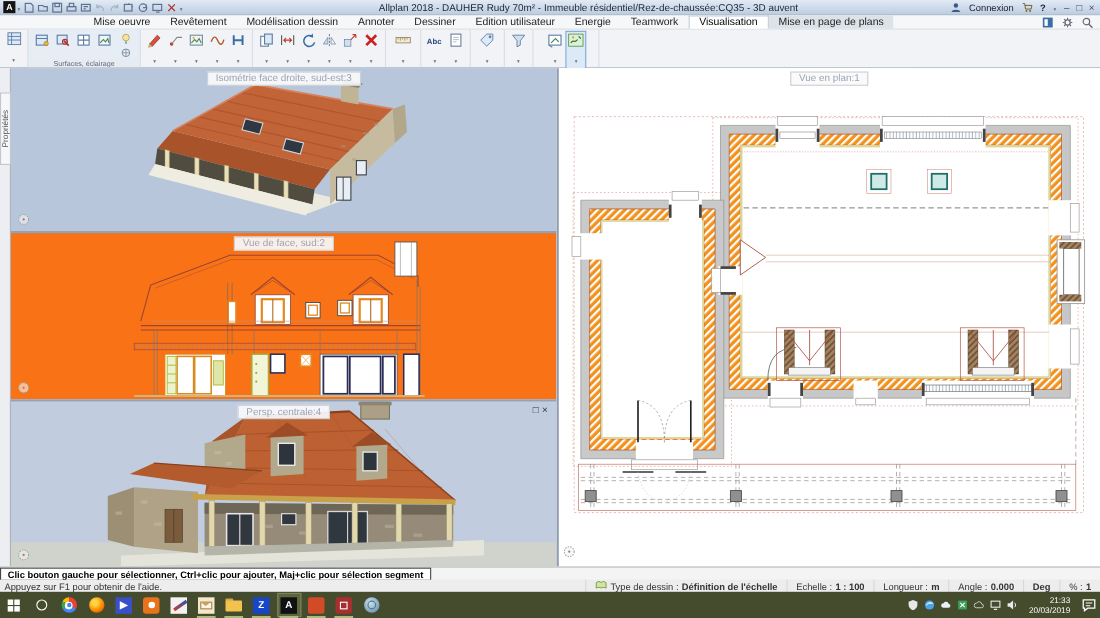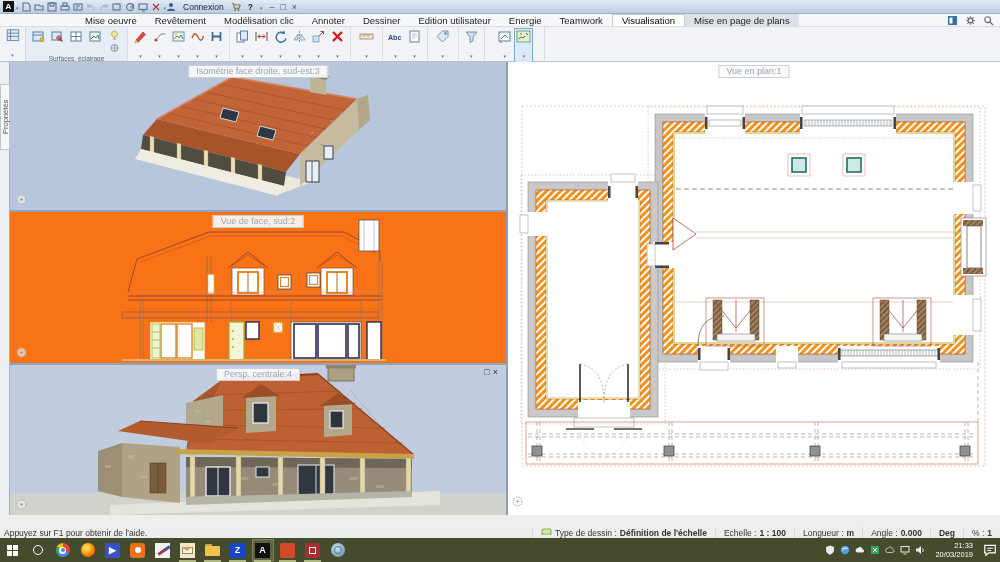--- a/index.html
+++ b/index.html
@@ -182,20 +182,21 @@
             <path d="M4,9 h3"></path>
           </svg>
         </span>
       <span class="qi">
           <svg viewBox="0 0 10 10">
             <path d="M2,2 L8,8 M8,2 L2,8" stroke="#b03030"></path>
           </svg>
         </span>
       <span class="car"></span>
     </div>
+    <div class="title">Allplan 2018 - DAUHER Rudy 70m² - Immeuble résidentiel/Rez-de-chaussée:CQ35 - 3D auvent</div>
     <div class="tbr">
       <svg viewBox="0 0 10 10">
           <circle cx="5" cy="3" r="2" fill="#3a5a8a"></circle>
           <path d="M1,9 C1,6 9,6 9,9 Z" fill="#3a5a8a"></path>
         </svg>
       <span>Connexion</span>
       <svg viewBox="0 0 12 11">
           <path d="M1,1 H3 L4,7 H10 L11,3 H3.5" stroke="#6a5a20" fill="none"></path>
           <circle cx="5" cy="9" r="1" fill="#6a5a20"></circle>
           <circle cx="9" cy="9" r="1" fill="#6a5a20"></circle>
@@ -207,21 +208,21 @@
         <span>□</span>
         <span>×</span>
       </span>
     </div>
   </div>
 
   <div class="tabrow">
     <div class="tabs">
       <span class="tab">Mise oeuvre</span>
       <span class="tab">Revêtement</span>
-      <span class="tab">Modélisation clic</span>
+      <span class="tab">Modélisation dessin</span>
       <span class="tab">Annoter</span>
       <span class="tab">Dessiner</span>
       <span class="tab">Edition utilisateur</span>
       <span class="tab">Energie</span>
       <span class="tab">Teamwork</span>
       <span class="tab active">Visualisation</span>
       <span class="tab last">Mise en page de plans</span>
     </div>
     <div class="tabrow-right">
       <span class="tri">
@@ -790,20 +791,23 @@
             <rect x="452" y="384" width="10" height="10"></rect>
         </g>
       </svg>
       <svg class="compass" style="left:4px;bottom:8px" viewBox="0 0 11 11">
           <circle cx="5.5" cy="5.5" r="4.5" fill="#f3f3f3" fill-opacity=".6" stroke="#9aa" stroke-dasharray="1.3,1.1"></circle>
           <circle cx="5.5" cy="5.5" r="1" fill="#c06a5a"></circle>
         </svg>
     </div>
   </div>
 
+  <div class="hintbar">
+    <span class="hintbox">Clic bouton gauche pour sélectionner, Ctrl+clic pour ajouter, Maj+clic pour sélection segment</span>
+  </div>
 
   <div class="statusrow">
     <span class="sr-help">Appuyez sur F1 pour obtenir de l'aide.</span>
     <div class="sr-right">
       <span class="sr-field">
         <span class="bookicon"><svg viewBox="0 0 12 10">
               <path d="M1,3 C3,1.5 5,1.5 6,3 C7,1.5 9,1.5 11,3 V8.5 C9,7.5 7,7.5 6,8.5 C5,7.5 3,7.5 1,8.5 Z" fill="#cfe8a0" stroke="#5a7a2a" stroke-width=".7"></path>
             </svg></span>
         <span>Type de dessin :</span>
         <span class="bold">Définition de l'échelle</span>

